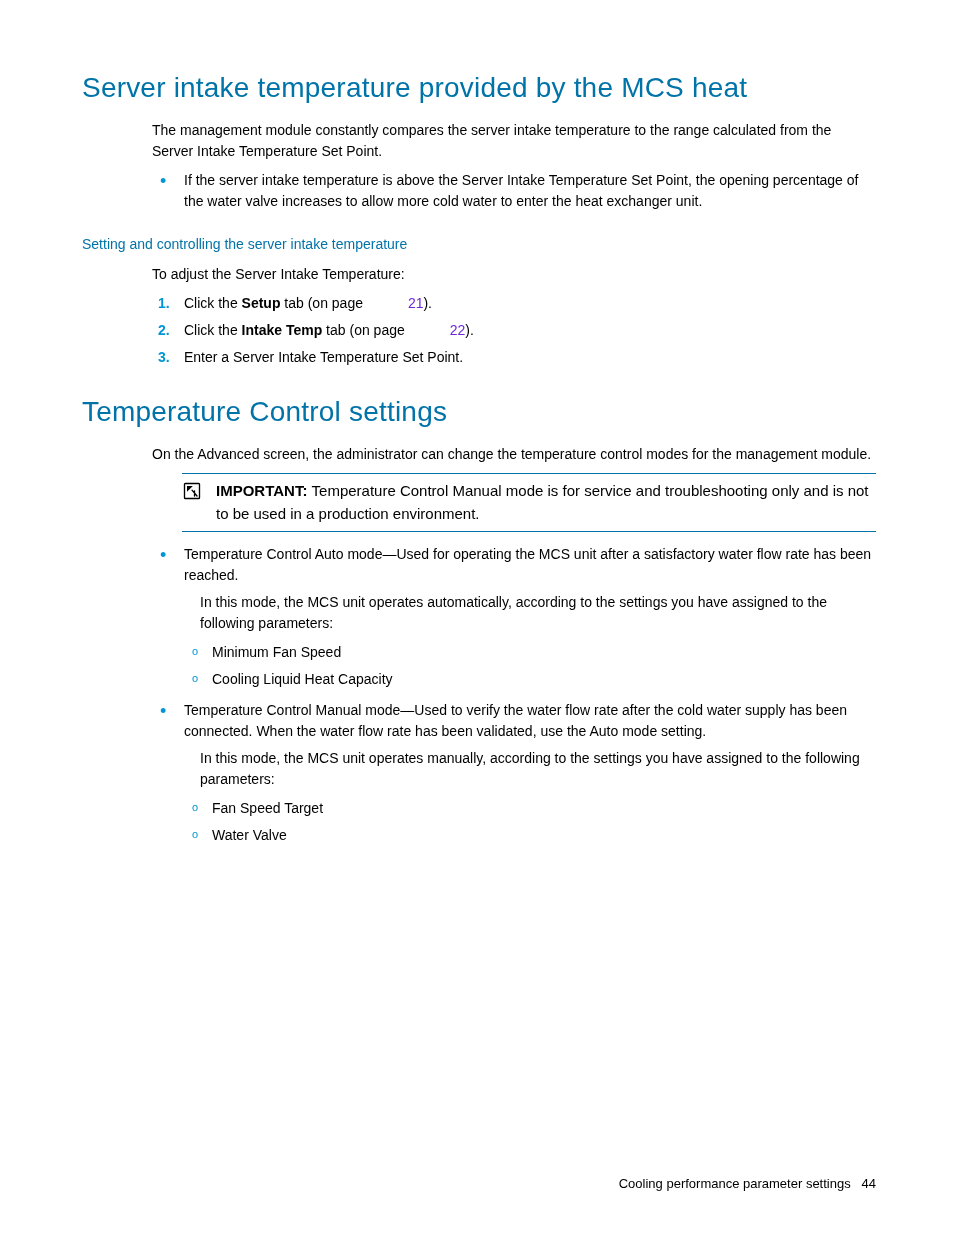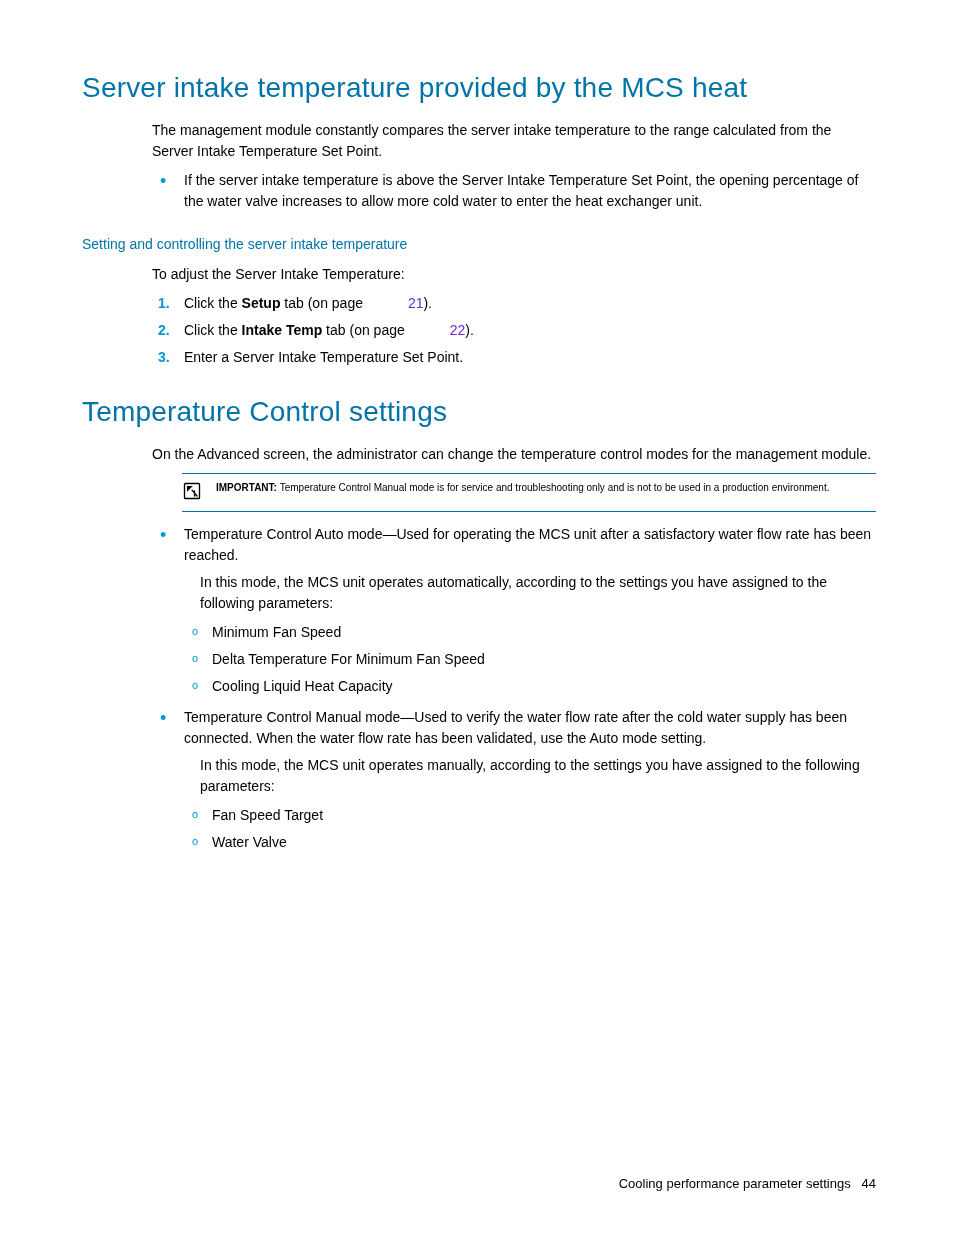--- a/index.html
+++ b/index.html
@@ -101,21 +101,21 @@
     border-bottom: 1.5px solid #0073a8;
     margin-left: 100px;
     margin-top: 8px;
     margin-bottom: 12px;
     padding: 6px 0 6px 0;
     display: flex;
     gap: 14px;
   }
   .note-icon { flex: 0 0 auto; margin-top: 1px; }
   .note-icon svg { width: 20px; height: 20px; }
-  .note-text { font-size: 10px; line-height: 1.5; }
+  .note-text { font-size: 15px; line-height: 1.5; }
   .note-text .important-label { font-weight: bold; }
   .footer {
     position: absolute;
     bottom: 44px;
     right: 78px;
     font-size: 13px;
   }
 </style>
 </head>
 <body>
@@ -153,21 +153,20 @@
     <span class="important-label">IMPORTANT:   </span><span>Temperature Control Manual mode is for service and troubleshooting only and is not to be used in a production environment.</span>
   </div>
 </div>
 
 <ul class="bullets">
   <li>
     <span>Temperature Control Auto mode—Used for operating the MCS unit after a satisfactory water flow rate has been reached.</span>
     <p>In this mode, the MCS unit operates automatically, according to the settings you have assigned to the following parameters:</p>
     <ul class="sub">
       <li>Minimum Fan Speed</li>
-      <li>Delta Temperature For Minimum Fan Speed</li>
       <li>Cooling Liquid Heat Capacity</li>
     </ul>
   </li>
   <li>
     <span>Temperature Control Manual mode—Used to verify the water flow rate after the cold water supply has been connected. When the water flow rate has been validated, use the Auto mode setting.</span>
     <p>In this mode, the MCS unit operates manually, according to the settings you have assigned to the following parameters:</p>
     <ul class="sub">
       <li>Fan Speed Target</li>
       <li>Water Valve</li>
     </ul>

